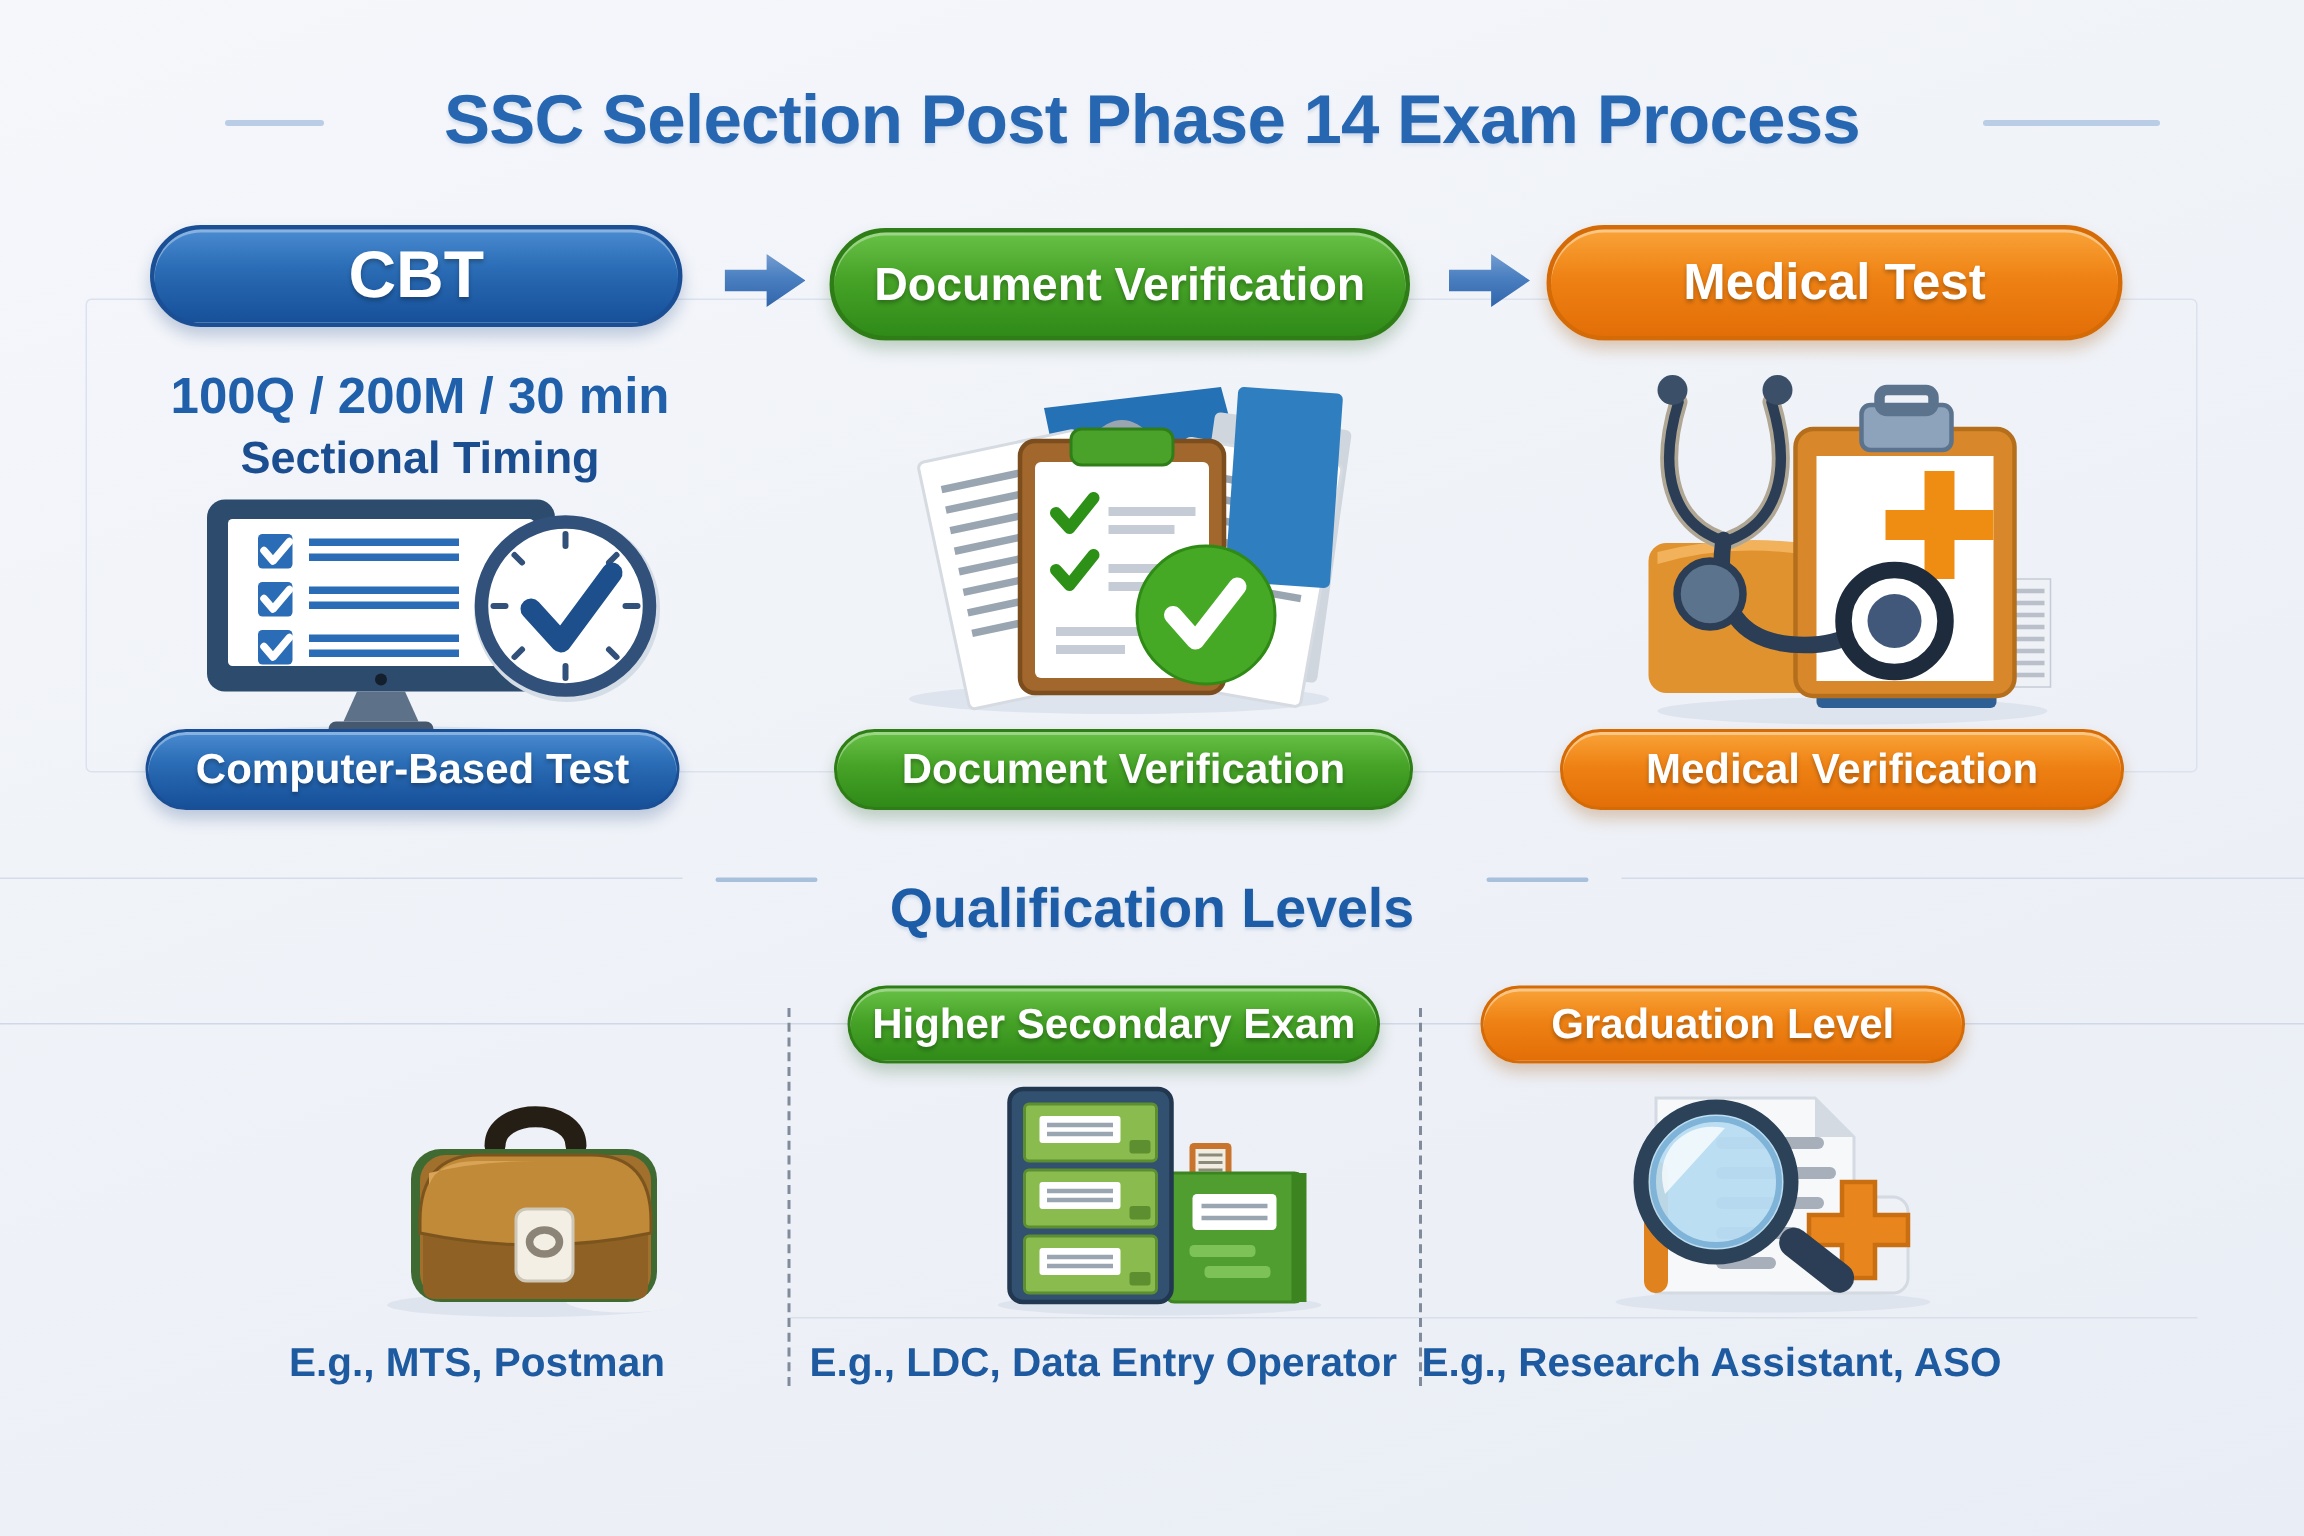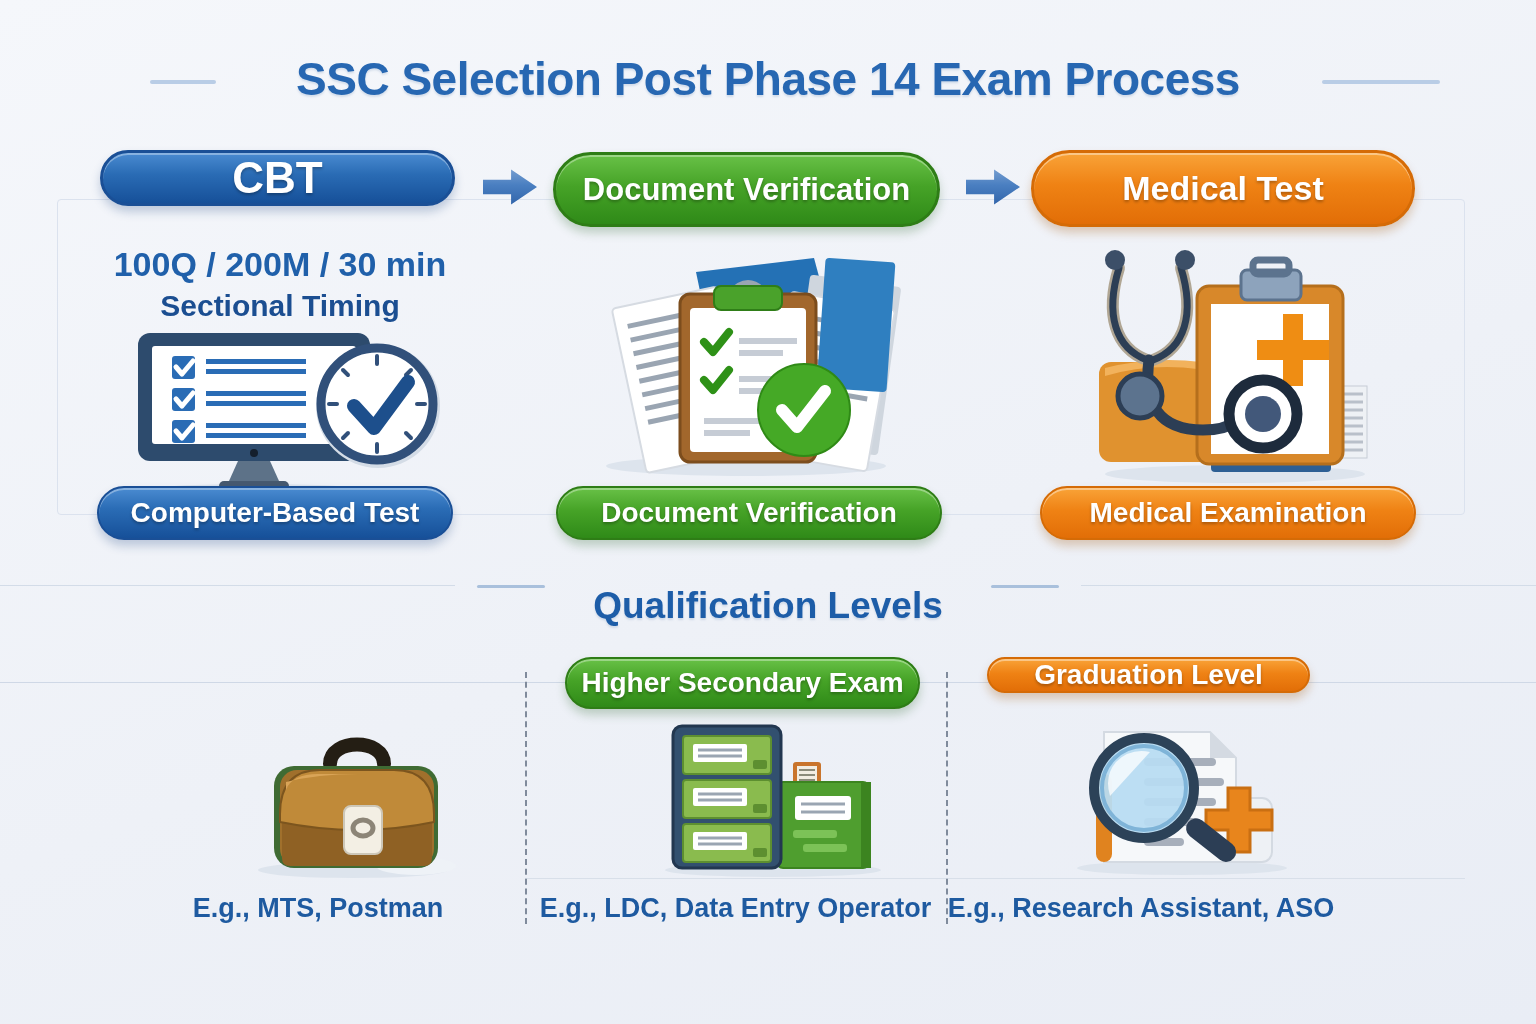--- a/index.html
+++ b/index.html
@@ -69,21 +69,21 @@
 <body>
 
 <div id="canvas">
 
   <div class="abs title-dash" style="left:150px;width:66px;"></div>
   <div class="abs title">SSC Selection Post Phase 14 Exam Process</div>
   <div class="abs title-dash" style="left:1322px;width:118px;"></div>
 
   <div class="abs bracket"></div>
 
-  <div class="abs pill blue" style="left:100px;top:150px;width:355px;height:56px;font-size:44px;">CBT</div>
+  <div class="abs pill blue" style="left:100px;top:150px;width:355px;height:68px;font-size:44px;">CBT</div>
 
   <div class="abs arrow" style="left:483px;top:167px;"></div>
 
   <div class="abs pill green" style="left:553px;top:152px;width:387px;height:75px;font-size:31px;">Document Verification</div>
 
   <div class="abs arrow" style="left:966px;top:167px;"></div>
 
   <div class="abs pill orange" style="left:1031px;top:150px;width:384px;height:77px;font-size:34px;">Medical Test</div>
 
   <div class="abs detail1" style="left:80px;top:245px;width:400px;">100Q / 200M / 30 min</div>
@@ -213,37 +213,37 @@
       <circle cx="55" cy="152" r="22" fill="#5c738e" stroke="#2c3e55" stroke-width="5"></circle>
       <circle cx="178" cy="170" r="34" fill="#ffffff" stroke="#1d2b3c" stroke-width="11"></circle>
       <circle cx="178" cy="170" r="18" fill="#42587a"></circle>
       <circle cx="30" cy="16" r="10" fill="#3c4f68"></circle>
       <circle cx="100" cy="16" r="10" fill="#3c4f68"></circle>
     </svg>
   </div>
 
   <div class="abs pill blue small" style="left:97px;top:486px;width:356px;height:54px;font-size:28px;">Computer-Based Test</div>
   <div class="abs pill green small" style="left:556px;top:486px;width:386px;height:54px;font-size:28px;">Document Verification</div>
-  <div class="abs pill orange small" style="left:1040px;top:486px;width:376px;height:54px;font-size:28px;">Medical Examination</div>
+  <div class="abs pill orange small" style="left:1040px;top:486px;width:376px;height:54px;font-size:28px;">Medical Verification</div>
 
   <div class="abs qual-head-row">
     <div class="head-line"></div>
     <div class="head-dash"></div>
     <div class="qual-head">Qualification Levels</div>
     <div class="head-dash"></div>
     <div class="head-line"></div>
   </div>
 
   <div class="abs hline" style="left:0;top:682px;width:1536px;"></div>
   <div class="abs hline" style="left:525px;top:878px;width:940px;background:#d8dfe9;"></div>
   <div class="abs vdash" style="left:525px;top:672px;height:252px;"></div>
   <div class="abs vdash" style="left:946px;top:672px;height:252px;"></div>
 
   <div class="abs pill green small" style="left:565px;top:657px;width:355px;height:52px;font-size:28px;">Higher Secondary Exam</div>
-  <div class="abs pill orange small" style="left:987px;top:657px;width:323px;height:36px;font-size:28px;">Graduation Level</div>
+  <div class="abs pill orange small" style="left:987px;top:657px;width:323px;height:52px;font-size:28px;">Graduation Level</div>
 
   <div class="abs icon-box" style="left:248px;top:730px;width:218px;height:150px;">
     <svg viewBox="0 0 218 150">
       <ellipse cx="105" cy="140" rx="95" ry="8" fill="#dde4ed"></ellipse>
       <ellipse cx="168" cy="136" rx="40" ry="9" fill="#eef2f7"></ellipse>
       <path d="M82 34 C82 8 136 8 136 34" stroke="#241e14" stroke-width="14" fill="none" stroke-linecap="round"></path>
       <rect x="26" y="36" width="164" height="102" rx="20" fill="#3f6b33"></rect>
       <rect x="32" y="40" width="154" height="96" rx="17" fill="#a0702c"></rect>
       <path d="M34 66 q75 -14 150 0 l0 62 q0 8 -8 8 l-134 0 q-8 0 -8 -8 Z" fill="#8f6124"></path>
       <path d="M32 84 Q32 40 72 40 L146 40 Q186 40 186 84 L186 92 Q110 108 32 92 Z" fill="#c08a39" stroke="#7c551e" stroke-width="2"></path>

